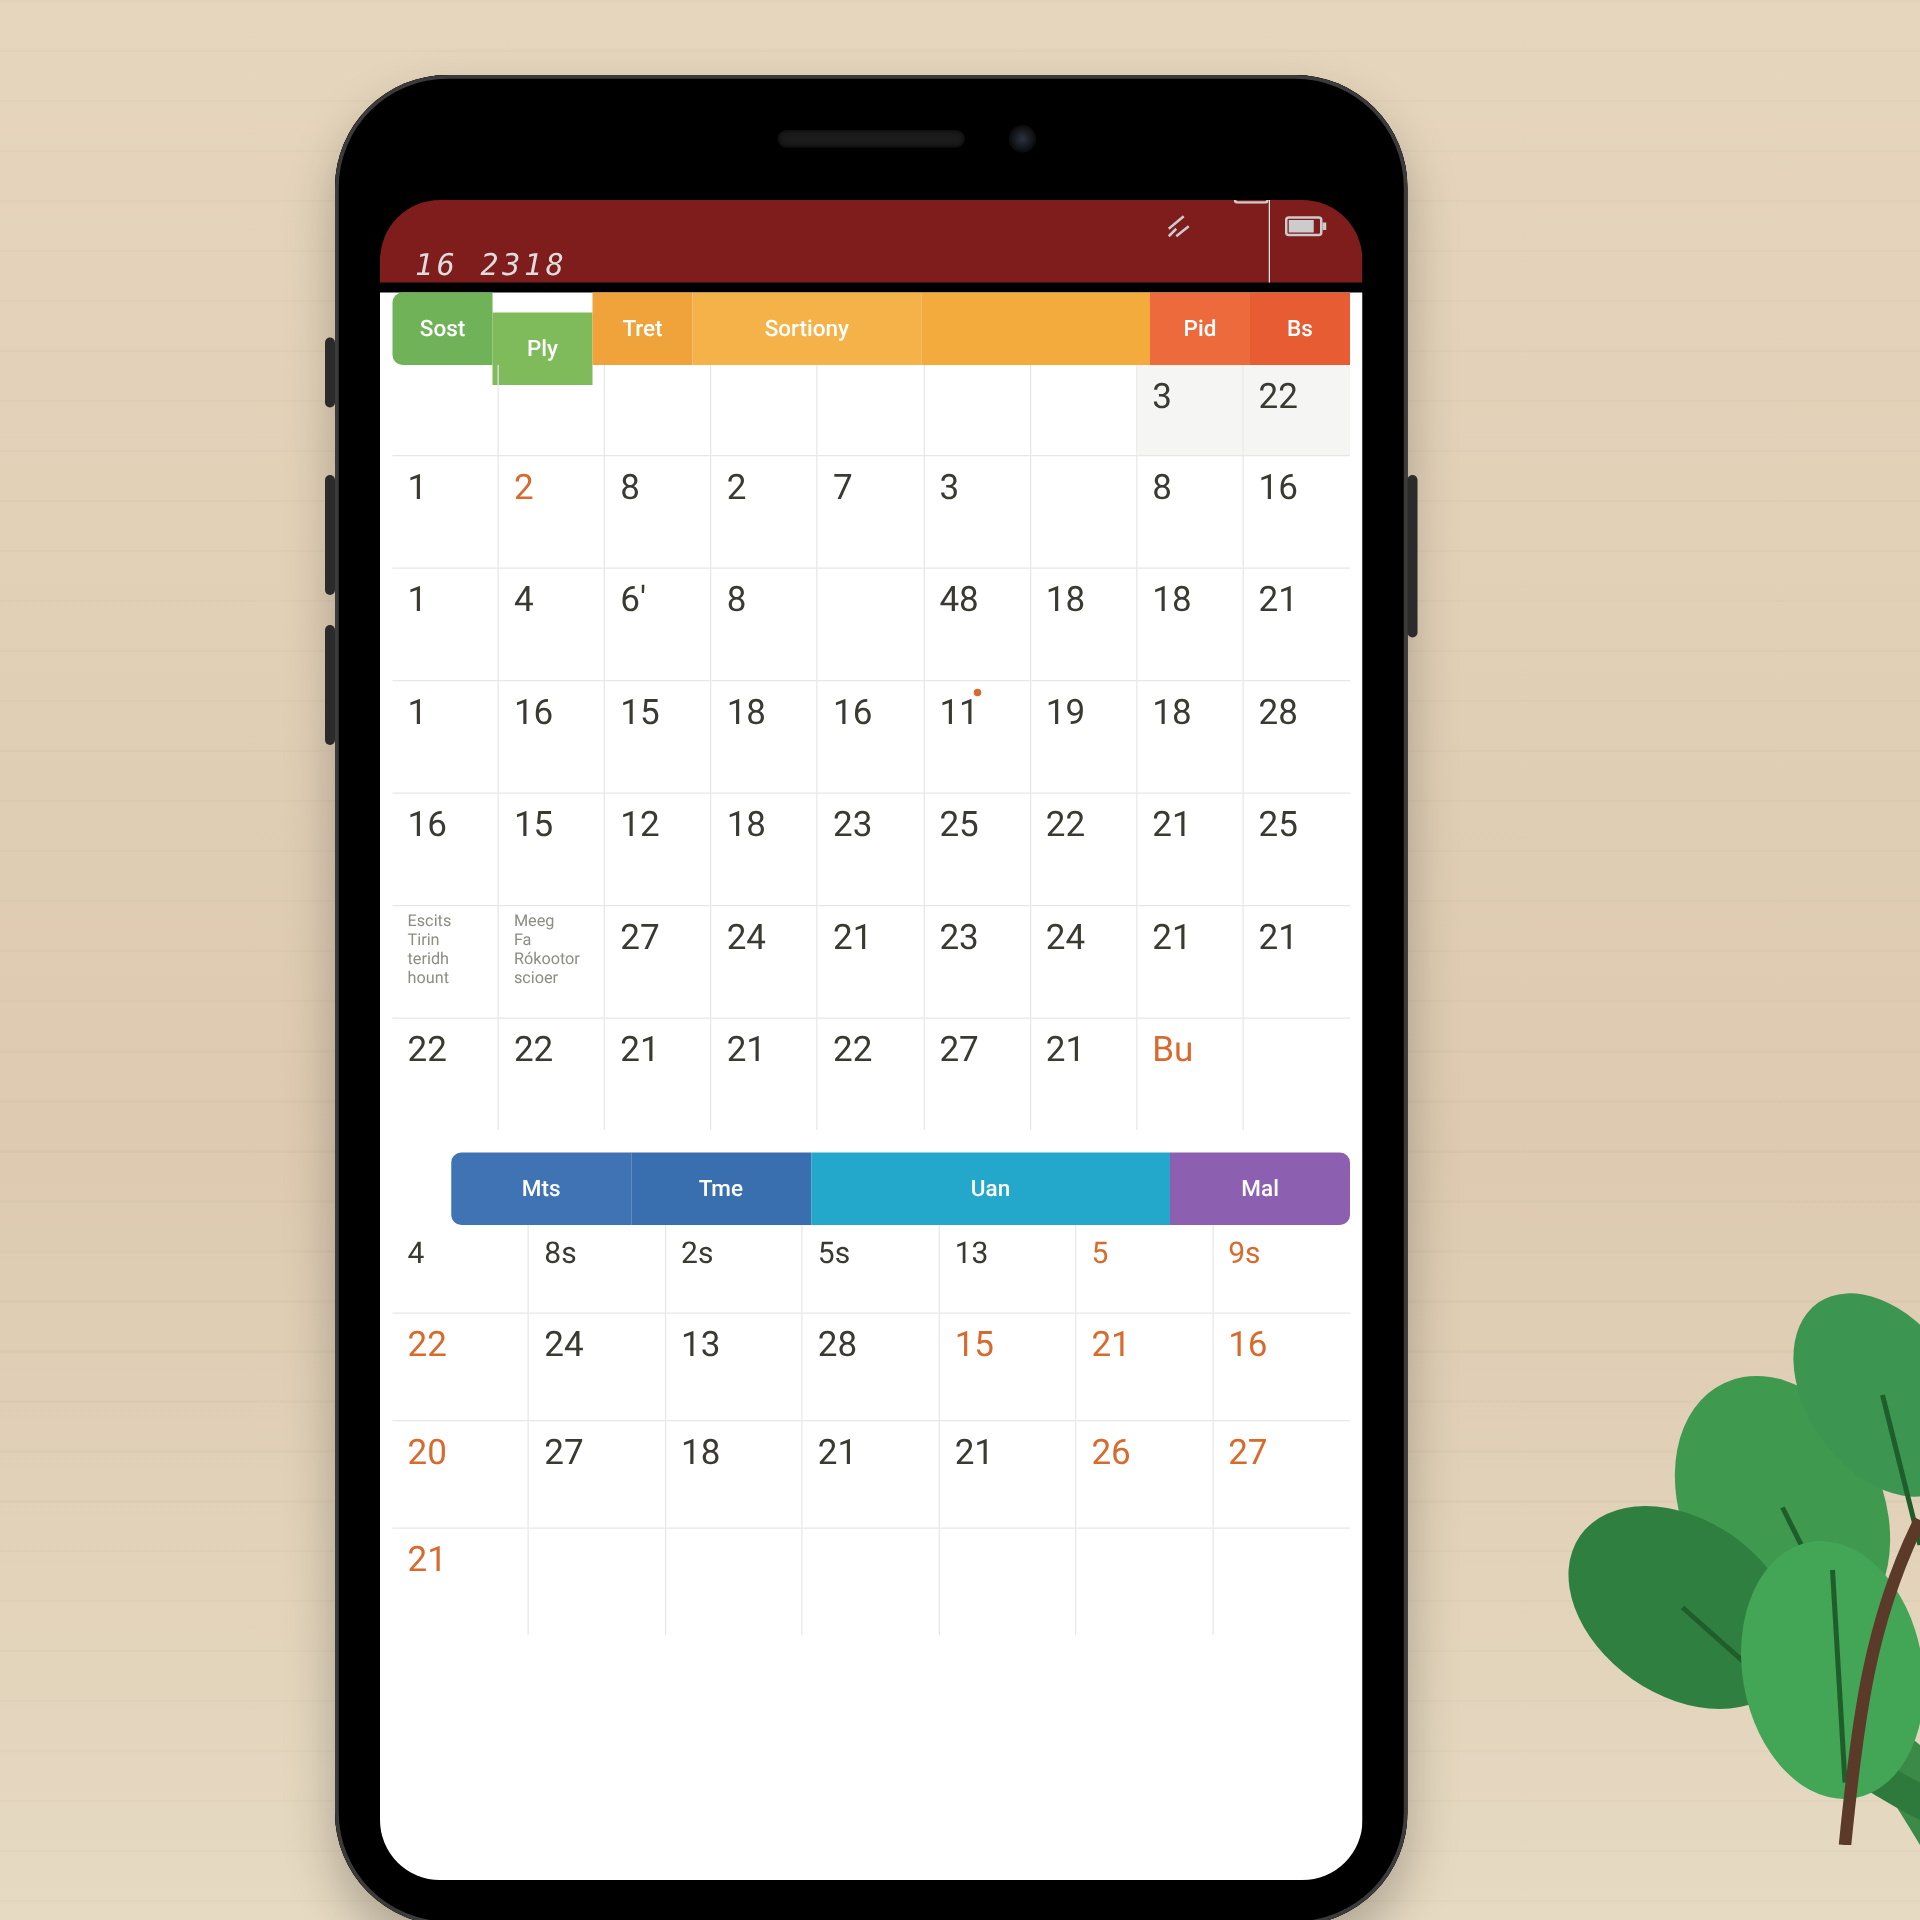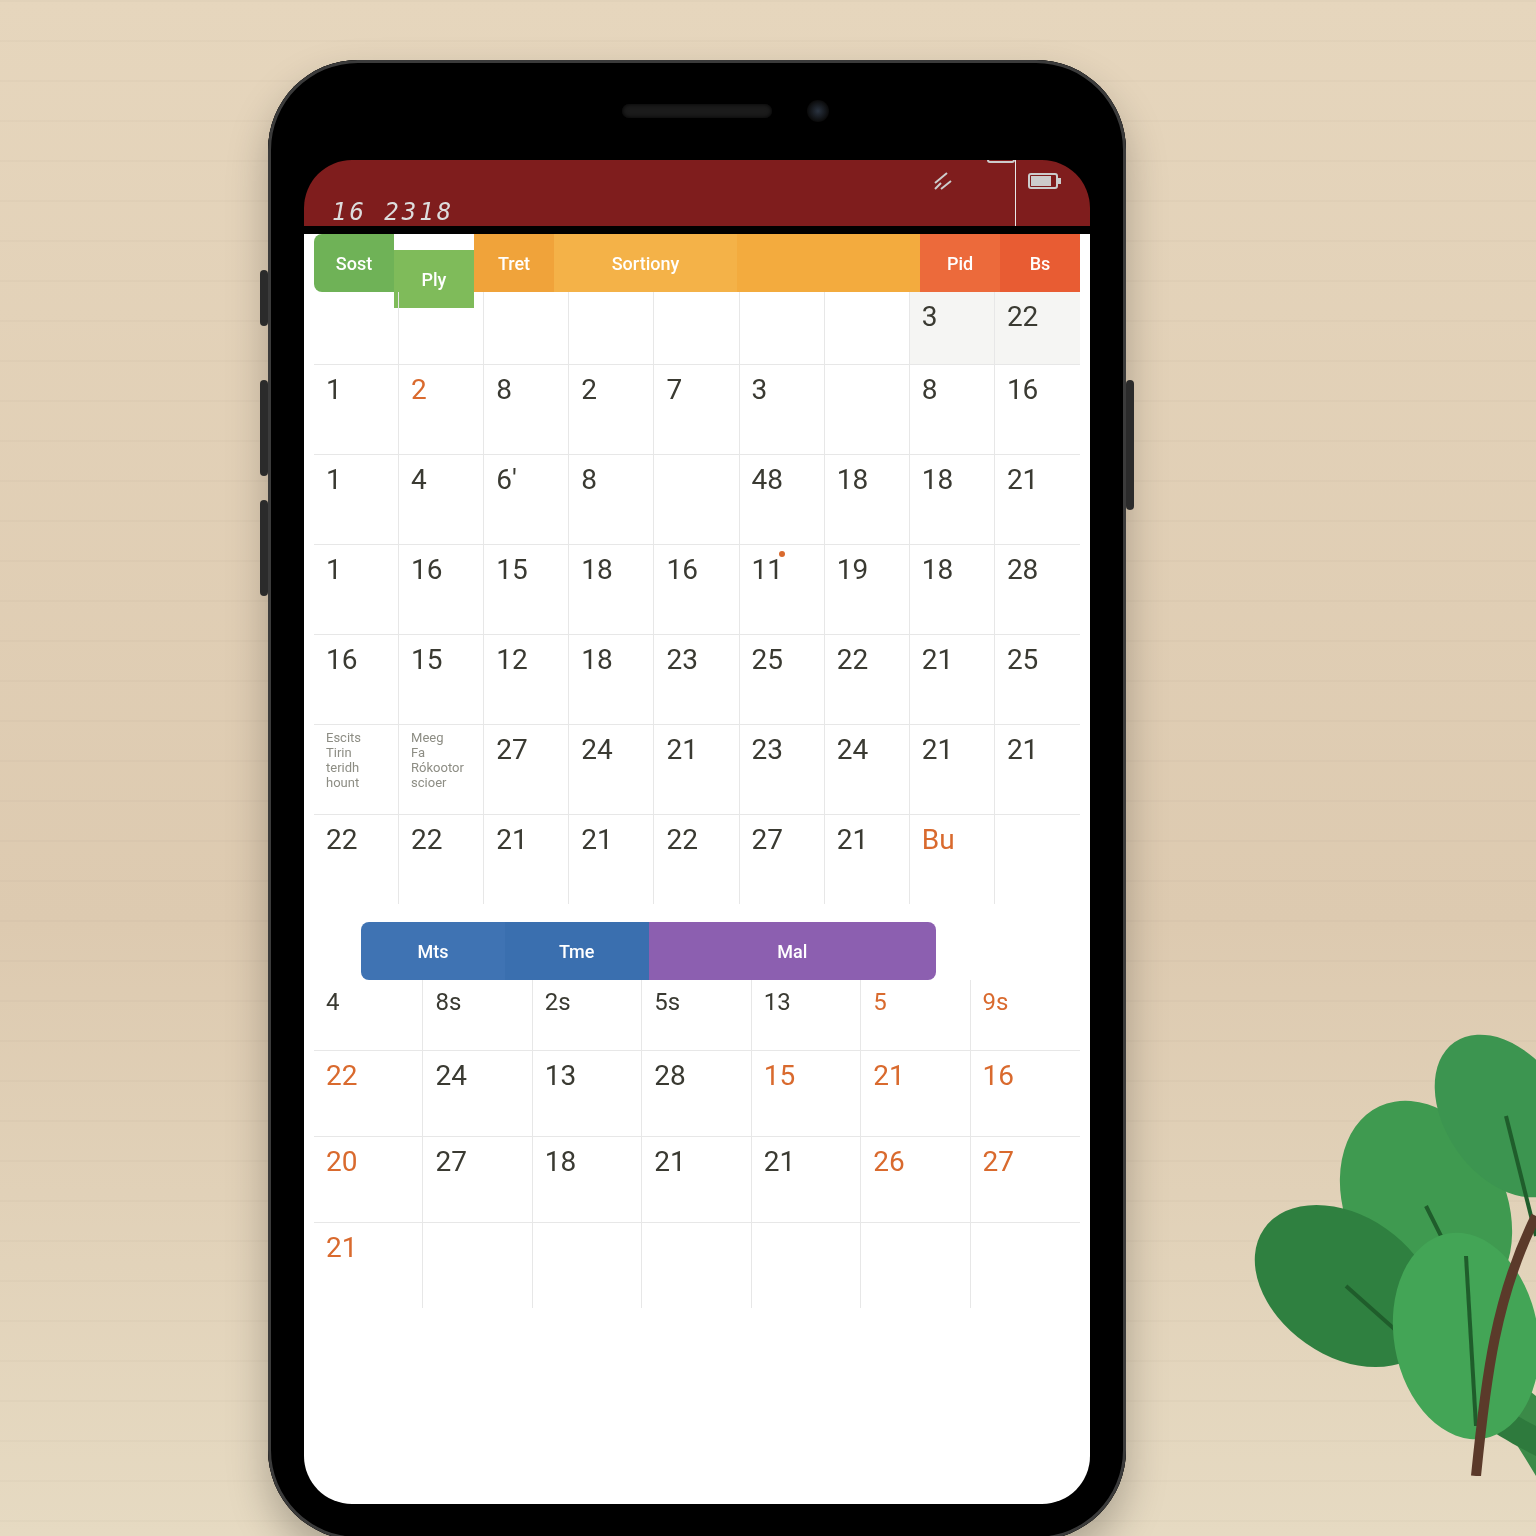--- a/index.html
+++ b/index.html
@@ -333,20 +333,23 @@
 
       <div class="spacer"></div>
 
       <div class="tabbar2" id="tabbar-bottom">
           <div class="tab blue">
             <span>Mts</span>
           </div>
           <div class="tab blue2">
             <span>Tme</span>
           </div>
+          <div class="tab cyan">
+            <span>Uan</span>
+          </div>
           <div class="tab purple">
             <span>Mal</span>
           </div>
         </div>
 
       <div class="grid grid2" id="grid2">
           <div class="row small-top">
             <div class="cell">4</div>
             <div class="cell">8s</div>
             <div class="cell">2s</div>

